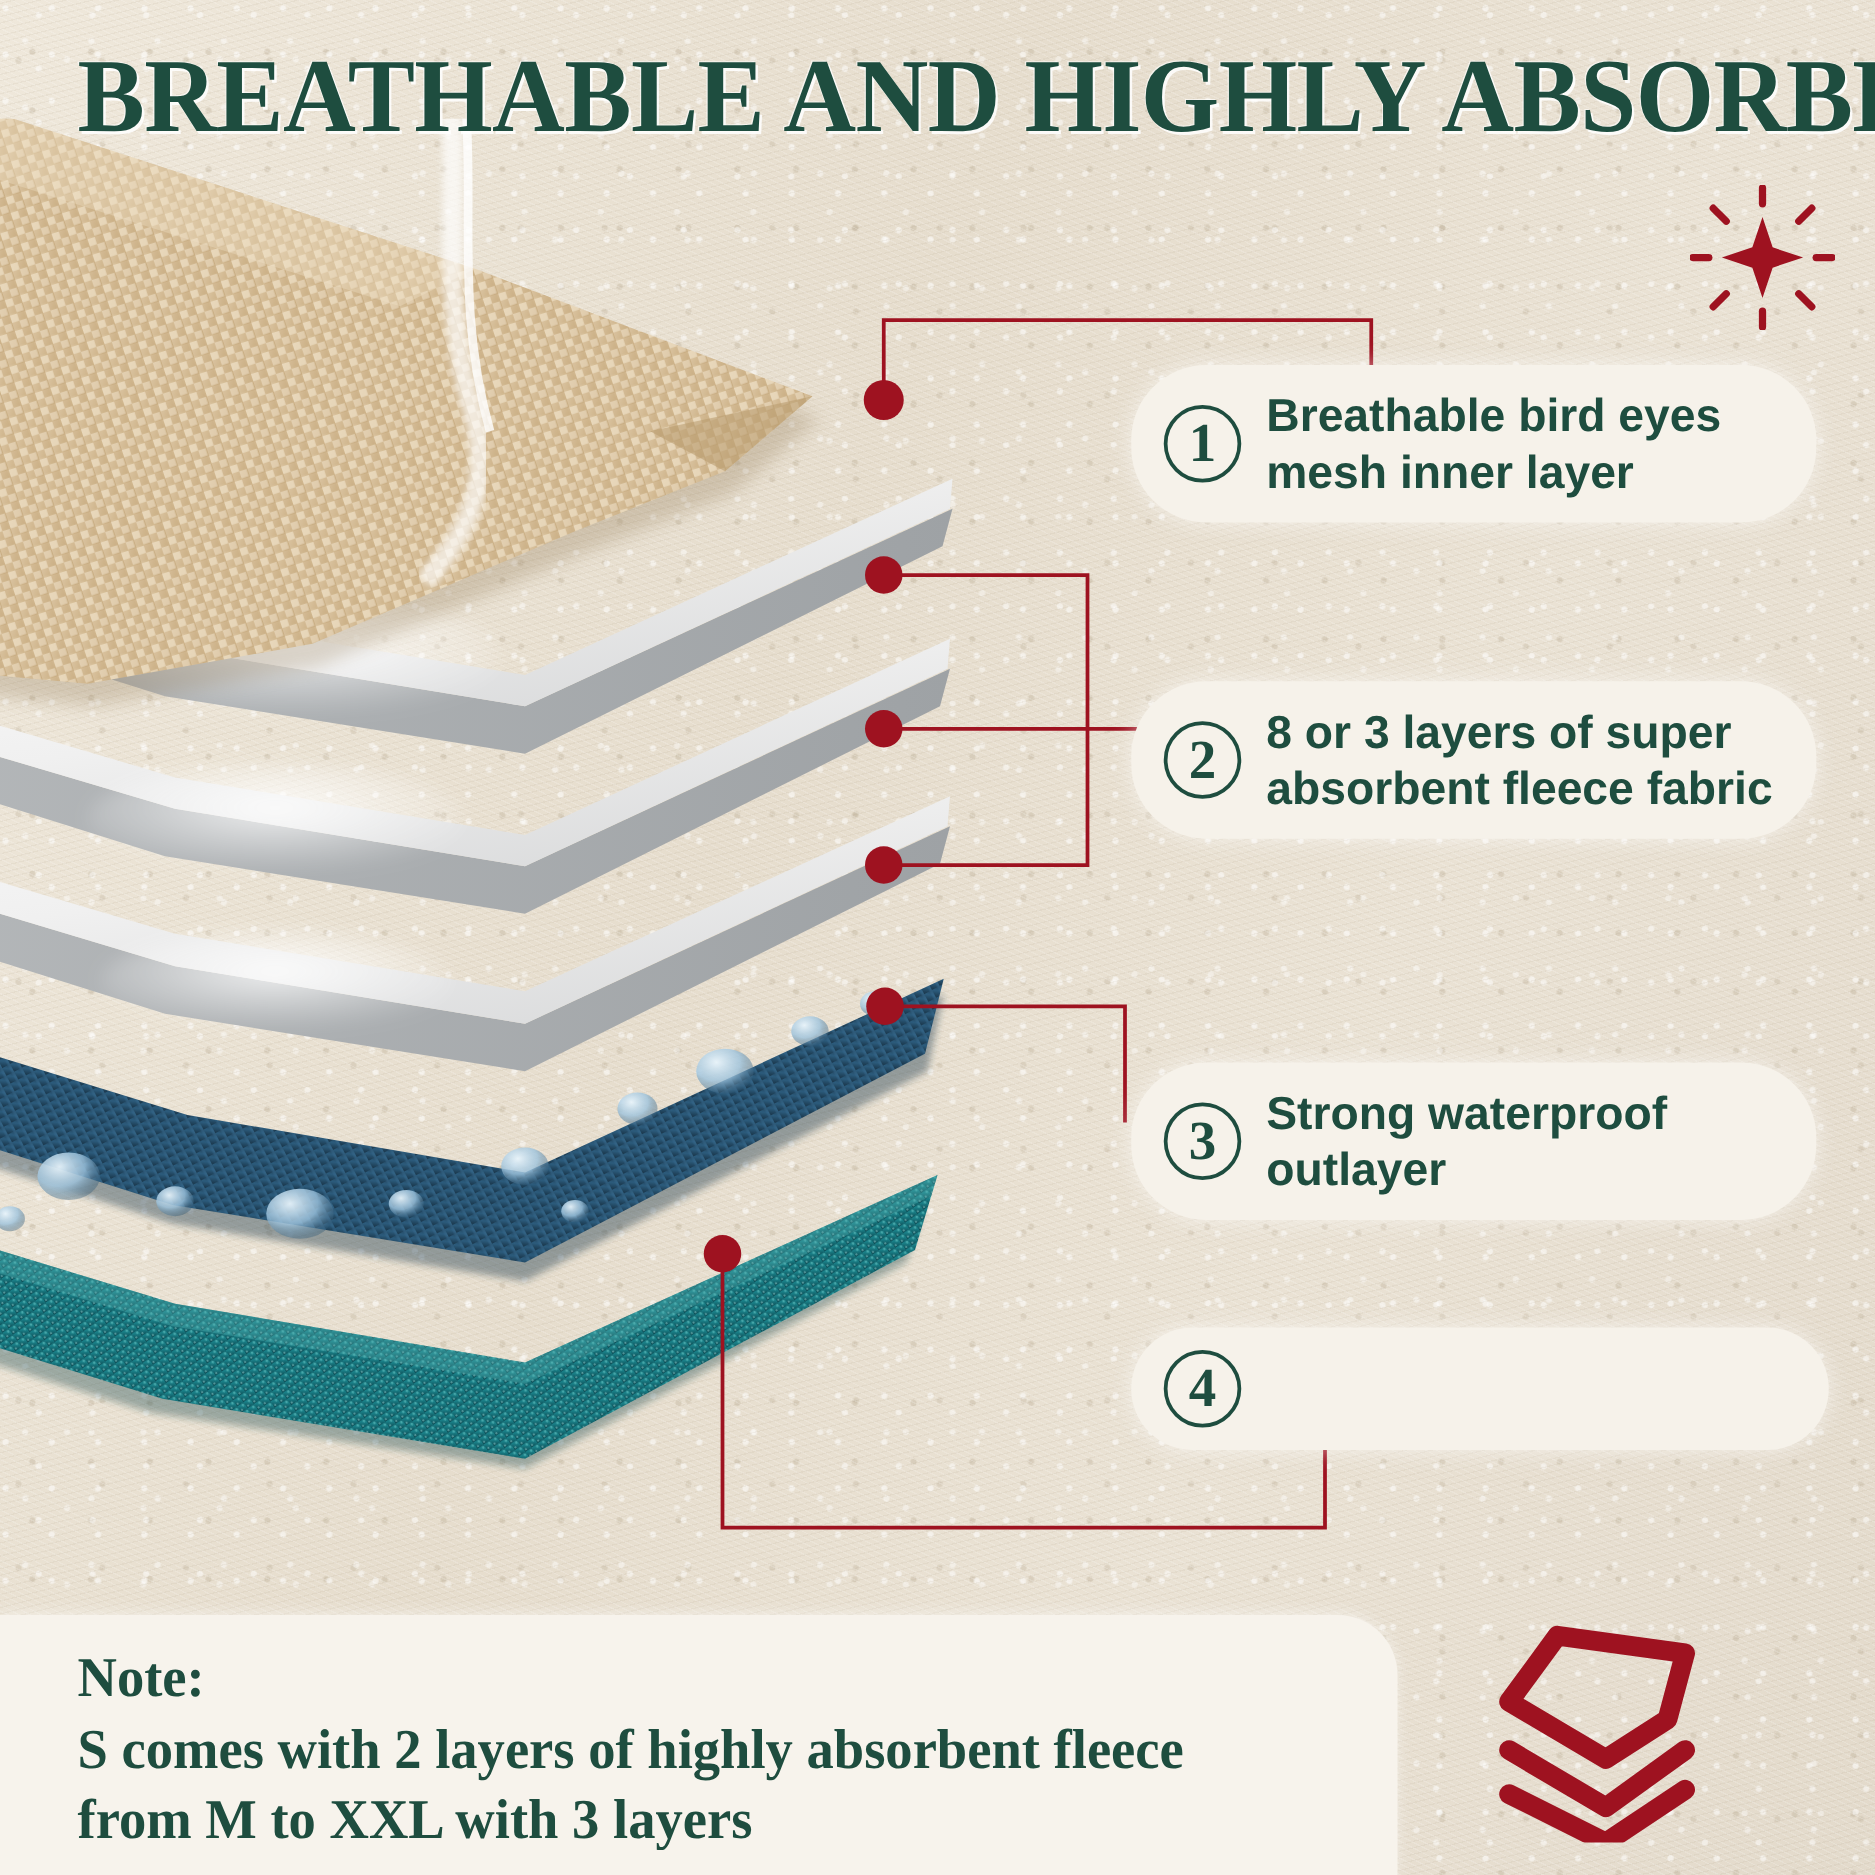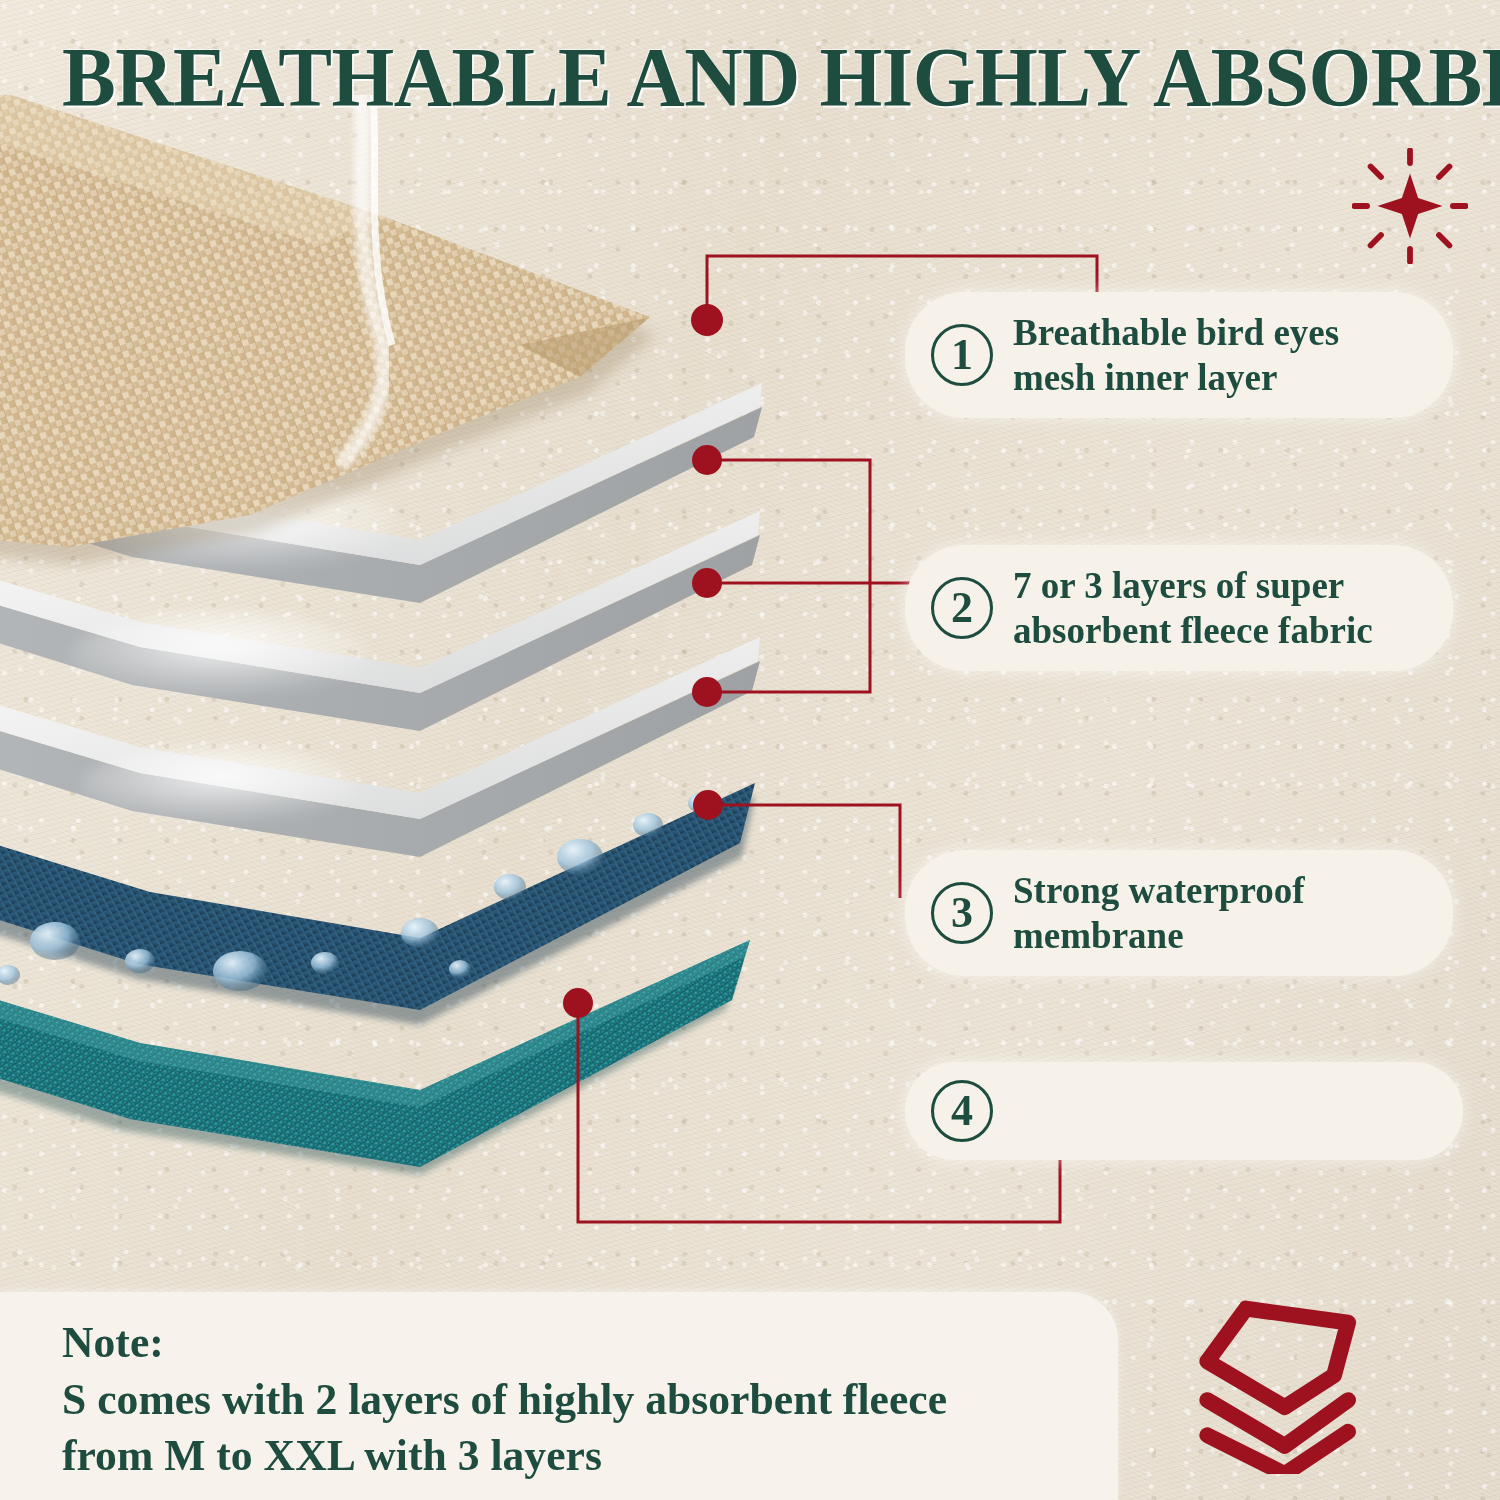--- a/index.html
+++ b/index.html
@@ -81,21 +81,21 @@
     border:3px solid #1e4d3f;
     border-radius:50%;
     display:flex; align-items:center; justify-content:center;
     font-family:"Liberation Serif", serif;
     font-weight:700;
     font-size:44px;
     color:#1e4d3f;
     line-height:1;
   }
   .pill .txt {
-    font-family:Liberation Serif, serif;
+    font-family:Liberation Sans, sans-serif;
     font-weight:700;
     font-size:37px;
     line-height:1.22;
     color:#1e4d3f;
     white-space:pre-line;
   }
 
   #pill1 { left:905px; top:292px;  width:548px; }
   #pill2 { left:905px; top:545px;  width:548px; }
   #pill3 { left:905px; top:850px;  width:548px; }
@@ -311,28 +311,28 @@
   </svg>
 
   <div class="pill" id="pill1">
     <div class="num">1</div>
     <div class="txt">Breathable bird eyes
 mesh inner layer</div>
   </div>
 
   <div class="pill" id="pill2">
     <div class="num">2</div>
-    <div class="txt">7 or 3 layers of super
+    <div class="txt">8 or 3 layers of super
 absorbent fleece fabric</div>
   </div>
 
   <div class="pill" id="pill3">
     <div class="num">3</div>
     <div class="txt">Strong waterproof
-membrane</div>
+outlayer</div>
   </div>
 
   <div class="pill" id="pill4">
     <div class="num">4</div>
   </div>
 
   <div class="note-panel">
     <div class="note-text">Note:
 S comes with 2 layers of highly absorbent fleece
 from M to XXL with 3 layers</div>

